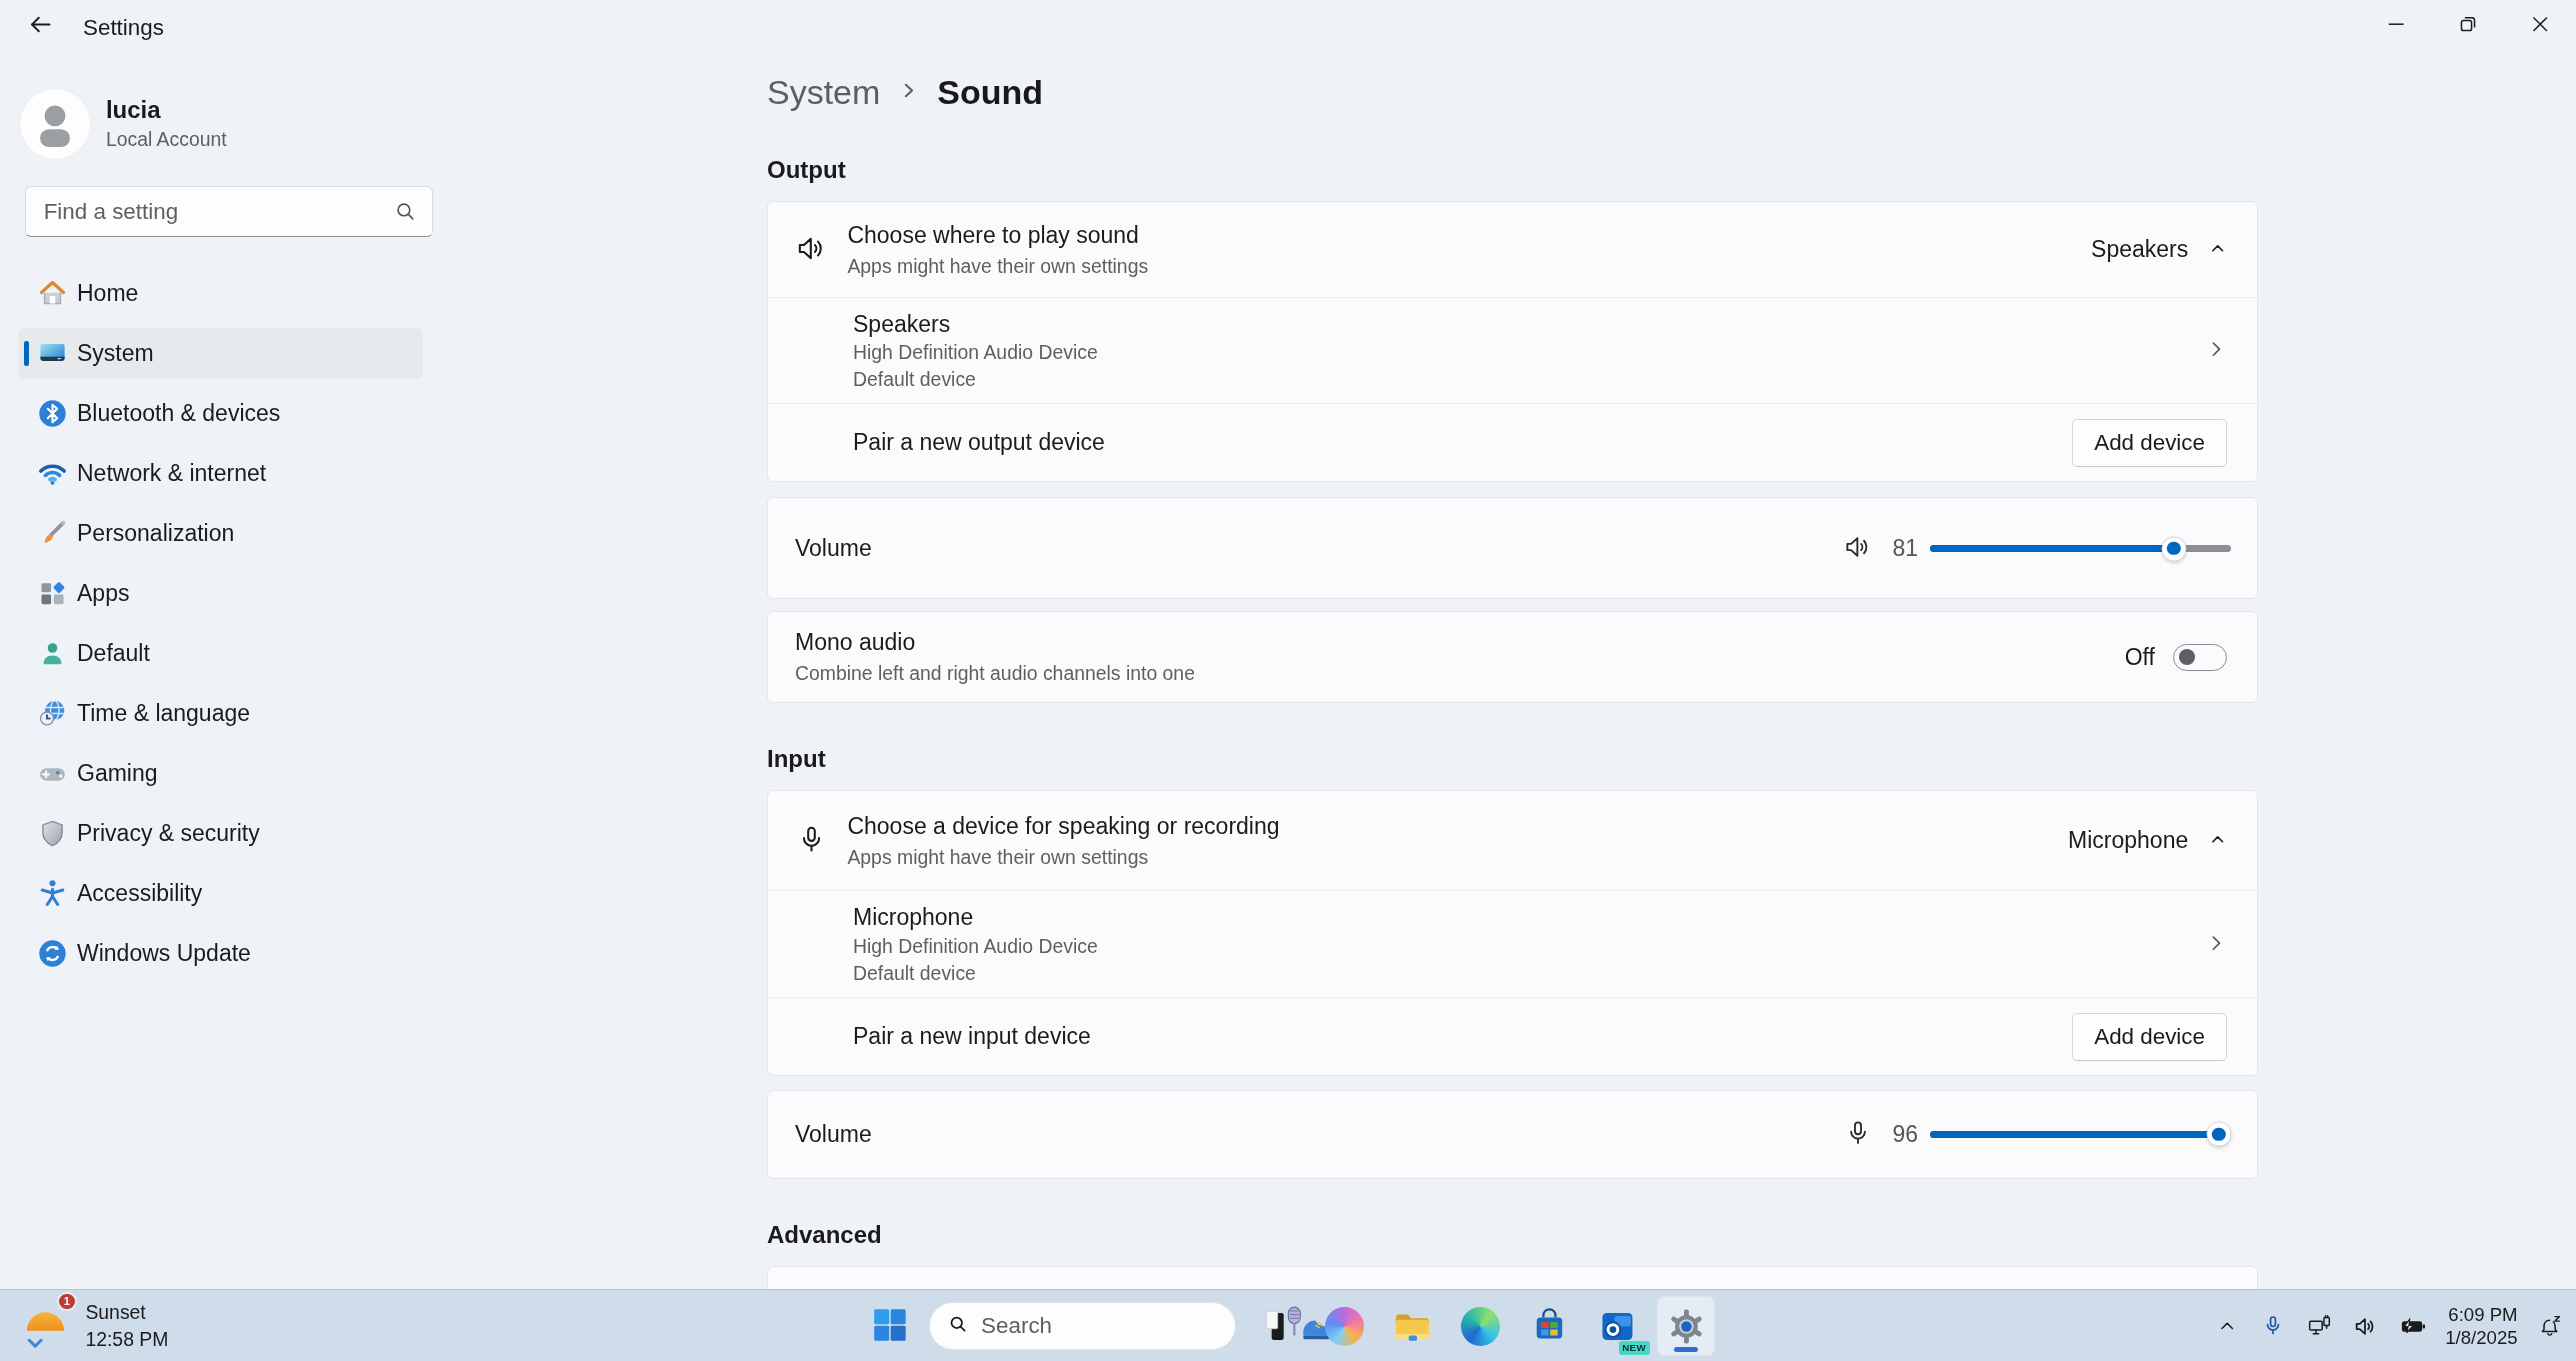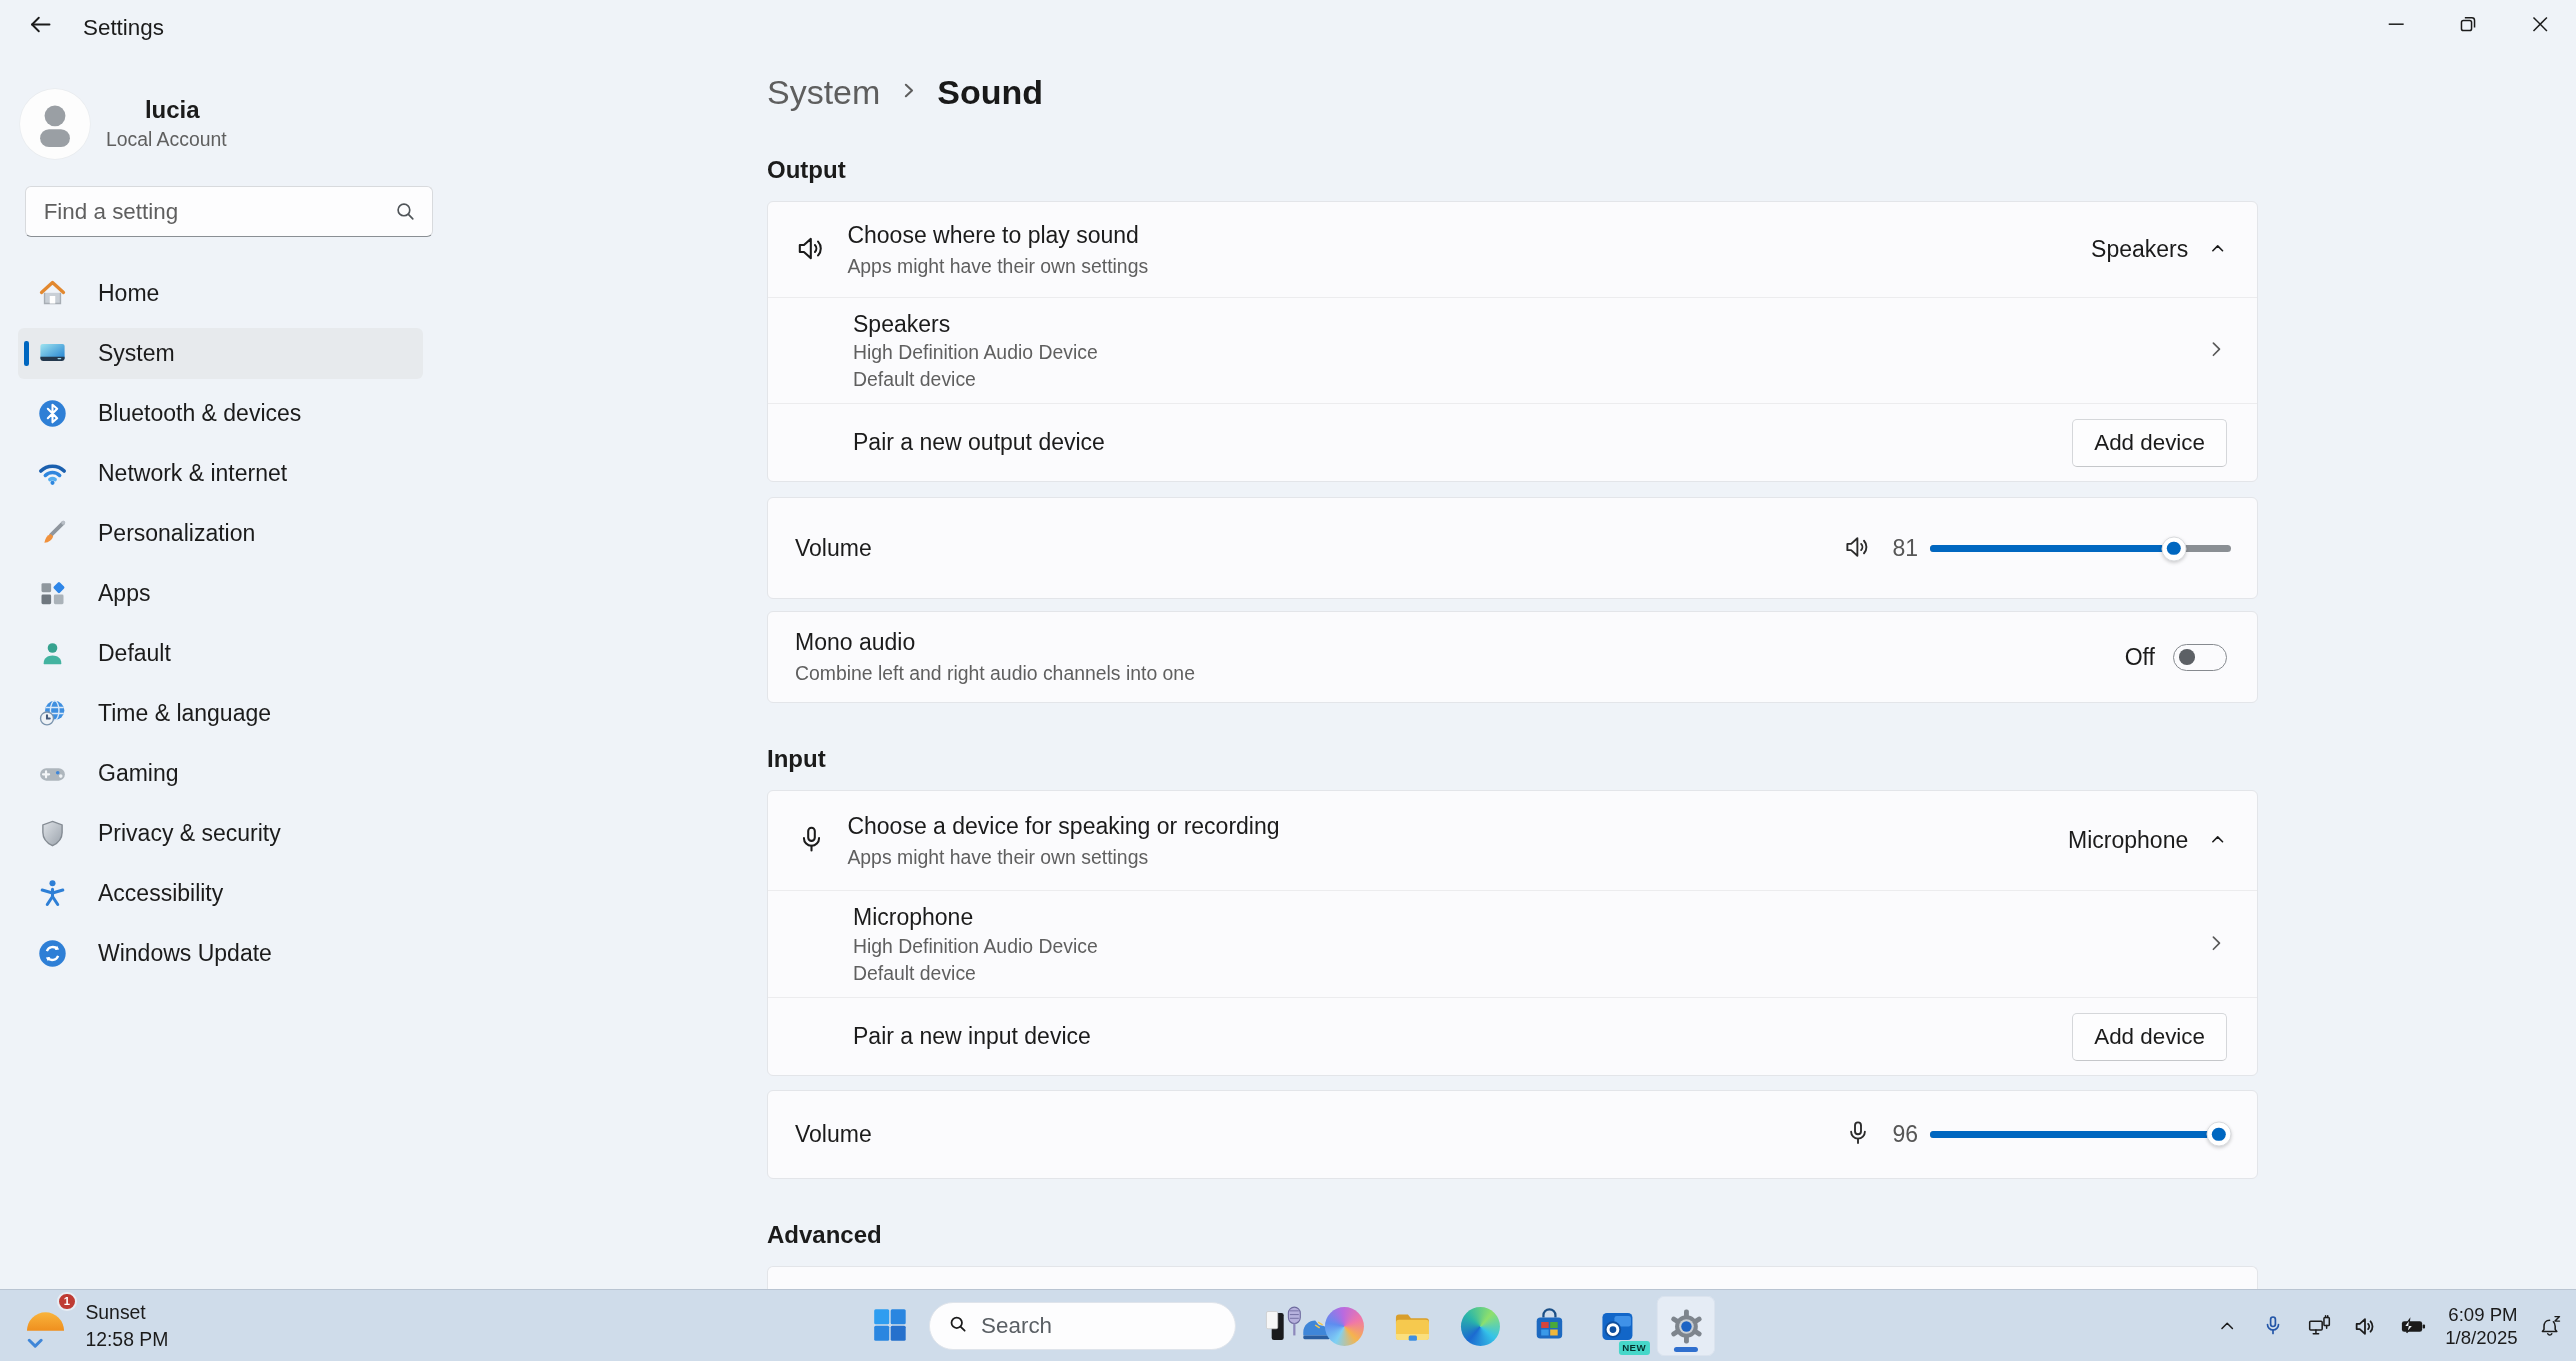--- a/index.html
+++ b/index.html
@@ -16,28 +16,28 @@
   .titlebar{position:absolute; top:0; left:0; right:0; height:52px;}
   .back-btn{position:absolute; left:19.4px; top:9.7px; width:42px; height:33px; display:flex; align-items:center; justify-content:center; border-radius:4.5px; cursor:pointer;}
   .app-title{position:absolute; left:83px; top:15px; font-size:22.4px;}
   .win-controls{position:absolute; right:0; top:0; display:flex;}
   .win-btn{width:72px; height:49px; display:flex; align-items:center; justify-content:center;}
 
   
   .sidebar{position:absolute; left:18px; top:52px; width:405px;}
   .user-row{display:flex; align-items:center; gap:16.4px; margin:27px 0 0 1.5px; height:89px;}
   .avatar{width:70px; height:70px; border-radius:50%; background:#fdfdfd; display:flex; align-items:center; justify-content:center; box-shadow:0 0 0 0.7px #e8ebee;}
-  .user-name{font-size:24px; font-weight:700;margin-left:39px;}
+  .user-name{font-size:24px; font-weight:700;}
   .user-type{font-size:19.4px; color:var(--text2); margin-top:4.5px;}
   .find-box{position:relative; margin:18px 0 0 6.7px; width:408px; height:51px; background:#fdfdfe; border:0.7px solid #d8dadd; border-bottom:1.5px solid #8a8f94; border-radius:6px;}
   .find-box input{width:100%; height:100%; border:0; outline:0; background:transparent; font:inherit; font-size:22.4px; color:var(--text); padding:0 52px 0 18px;}
   .find-box input::placeholder{color:var(--text2);}
   .find-glass{position:absolute; right:13.4px; top:12px;}
   .nav{margin-top:31px; display:flex; flex-direction:column; gap:9px;}
-  .nav-item{position:relative; height:51px; border-radius:6px; display:flex; align-items:center; gap:29px; padding-left:18px; cursor:pointer;}
+  .nav-item{position:relative; height:51px; border-radius:6px; display:flex; align-items:center; gap:8px; padding-left:18px; cursor:pointer;}
   .nav-item .nicon{width:33px; height:33px; flex:0 0 33px;}
   .nav-item .nlabel{font-size:23px;}
   .nav-item.selected{background:var(--pill);}
   .nav-item.selected::before{content:""; position:absolute; left:6px; top:12.7px; width:4.5px; height:25px; border-radius:2.2px; background:var(--accent);}
 
   
   .main{position:absolute; left:767px; top:52px; width:1491px;}
   .breadcrumb{display:flex; align-items:center; margin-top:16.4px; height:48px; gap:18px;}
   .bc-parent{font-size:34px; color:#5e5e5e; cursor:pointer;}
   .bc-current{font-size:34px; font-weight:700; color:#191919;}

